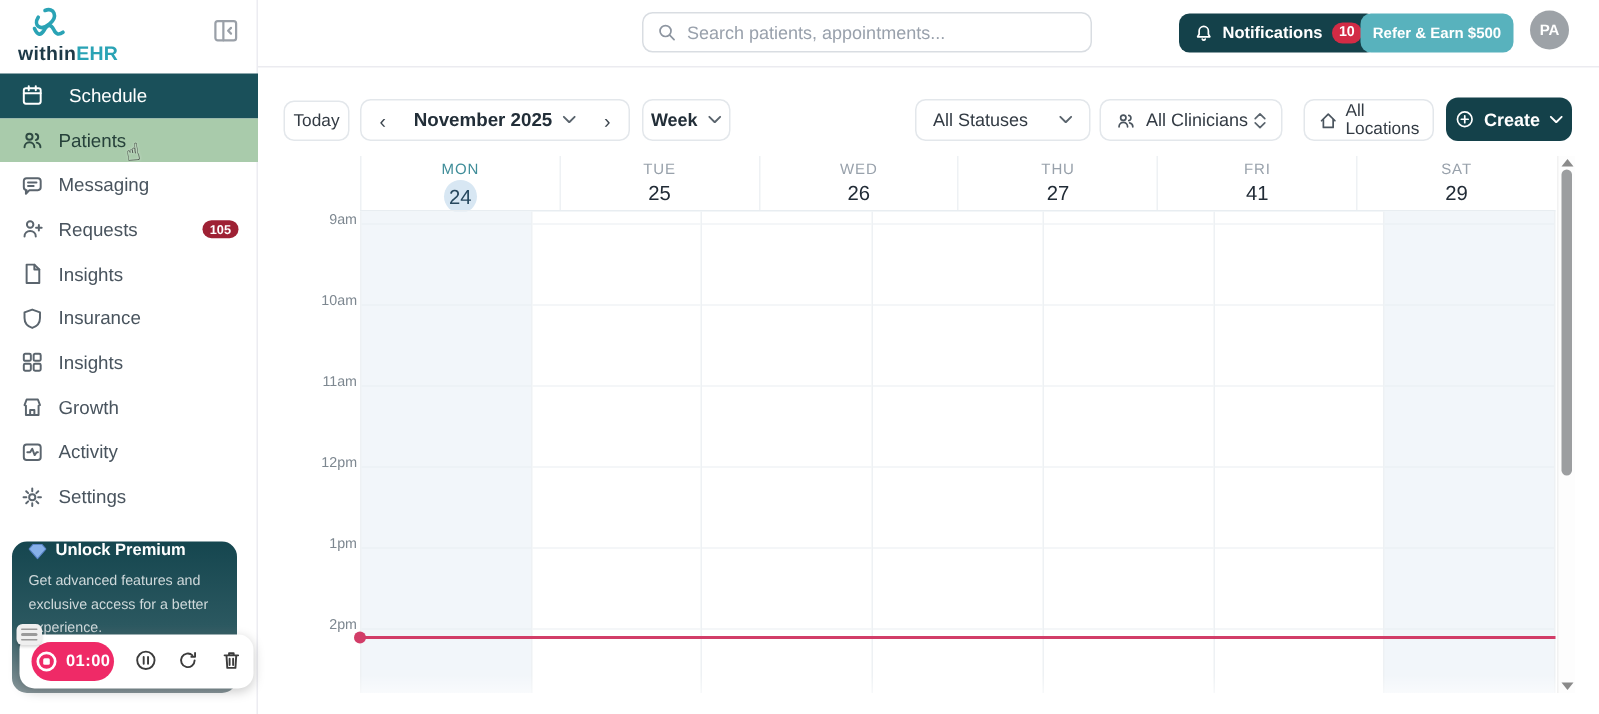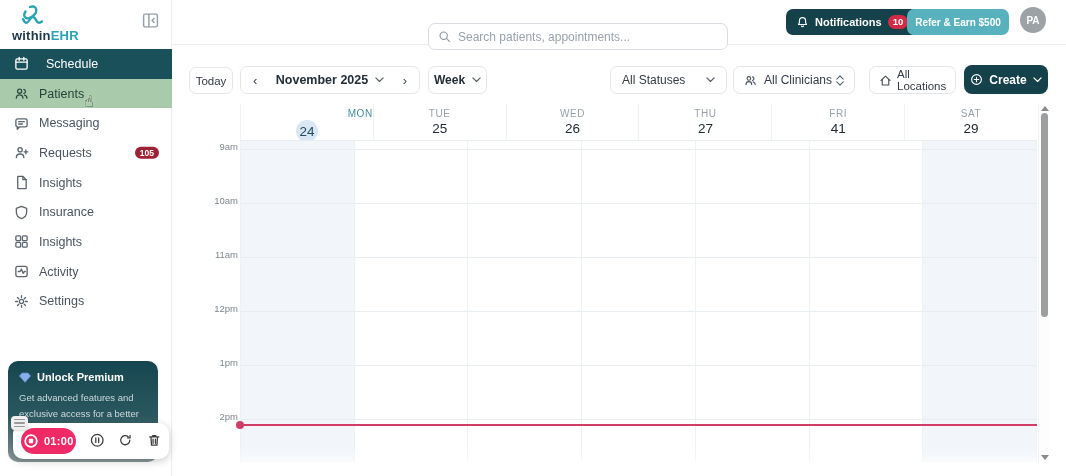--- a/index.html
+++ b/index.html
@@ -20,37 +20,37 @@
   .nav-item{display:flex;align-items:center;height:29.7px;padding:0 14px;gap:10px;font-size:12.5px;color:#49545e;cursor:pointer;position:relative;}
   .nav-item .nic{width:15px;height:15px;color:#5b656e;flex:0 0 15px;}
   .nav-item.active{background:var(--c-active_item,#1a505a);color:#fff;gap:17px;}
   .nav-item.active .nic{color:#fff;}
   .nav-item.hovered{background:var(--c-hover_item,#a9cbab);color:#26413a;}
   .nav-item.hovered .nic{color:#2e4a42;}
   .nav-badge{position:absolute;right:13px;top:50%;transform:translateY(-50%);background:var(--c-badge_dark_red,#9e2134);color:#fff;font-size:8.5px;font-weight:700;border-radius:9px;padding:2px 5px;line-height:1;}
   .cursor-hand{position:absolute;left:84px;top:92px;font-size:16px;color:#2b2b2b;transform:rotate(-8deg);text-shadow:0 0 2px #fff;pointer-events:none;}
 
   .premium-card{position:absolute;left:8px;top:361px;width:150px;height:101px;border-radius:10px;
-    background:linear-gradient(180deg,#15464f 0%,#2b5860 55%,#8a989c 100%);padding:10px 11px;cursor:pointer;}
+    background:linear-gradient(180deg,#15464f 0%,#2b5860 55%,#8a989c 100%);padding:0 11px;cursor:pointer;}
   .premium-title{display:flex;align-items:center;gap:6px;color:#fff;font-size:11px;font-weight:700;}
   .premium-body{margin-top:7px;font-size:9.5px;line-height:1.65;color:#cfd9db;width:132px;}
 
   .recorder{position:absolute;left:13px;top:423px;width:156px;height:36px;background:#fff;border-radius:10px;
     box-shadow:0 2px 8px rgba(0,0,0,.22);display:flex;align-items:center;padding:0 8px;gap:0;}
   .drag-handle{position:absolute;left:-2px;top:-7px;width:17px;height:14px;background:#efefef;border-radius:4px;
     box-shadow:0 1px 2px rgba(0,0,0,.15);display:flex;flex-direction:column;justify-content:center;gap:2px;padding:0 3px;cursor:grab;}
   .drag-handle i{display:block;height:1.5px;background:#9a9a9a;border-radius:1px;}
   .rec-pill{width:64px;height:26px;background:var(--c-record_pink,#ef2a67);border-radius:13px;display:flex;align-items:center;
     justify-content:center;gap:5px;color:#fff;cursor:pointer;}
   .rec-time{font-size:11px;font-weight:700;letter-spacing:.3px;}
   .rec-btn{width:17px;height:17px;color:#3c3c3c;margin-left:14px;cursor:pointer;}
 
   
   #topbar{position:absolute;left:172px;top:0;width:894px;height:45px;background:#fff;border-bottom:1px solid #ebebf0;}
-  .search-box{position:absolute;left:256px;top:23px;width:300px;height:27px;border:1px solid #d9dde2;border-radius:7px;
+  .search-box{position:absolute;left:256px;top:8px;width:300px;height:27px;border:1px solid #d9dde2;border-radius:7px;
     display:flex;align-items:center;padding:0 9px;gap:7px;background:#fff;}
   .search-box .sic{width:13px;height:13px;color:#8d95a0;flex:0 0 13px;}
   .search-box input{border:none;outline:none;flex:1;font-size:12px;color:#333;font-family:inherit;background:transparent;}
   .search-box input::placeholder{color:#99a1ac;}
   .notif-btn{position:absolute;left:614px;top:9px;height:26px;background:var(--c-accent_dark,#14414a);color:#fff;border-radius:7px;
     display:flex;align-items:center;padding:0 10px;gap:6px;font-size:11px;font-weight:600;cursor:pointer;}
   .notif-btn .bic{width:13px;height:13px;}
   .notif-count{background:var(--c-notif_red,#d22b45);border-radius:8px;font-size:9.5px;font-weight:700;padding:2px 5px;line-height:1;}
   .refer-btn{position:absolute;left:735px;top:9px;height:26px;width:102px;background:var(--c-teal,#58b2bd);color:#fff;border-radius:7px;
     display:flex;align-items:center;justify-content:center;font-size:10px;font-weight:600;cursor:pointer;}
@@ -76,21 +76,21 @@
     display:flex;align-items:center;justify-content:center;gap:6px;color:#fff;font-size:12px;font-weight:600;cursor:pointer;}
   .create-btn .cic{width:13px;height:13px;}
   .create-btn .chev{color:#fff;}
   .fgrow{display:flex;align-items:center;gap:7px;}
 
   
   #cal-header{position:absolute;left:240px;top:104px;width:797px;height:36px;display:flex;}
   .day-cell{flex:1;border-left:1px solid #eef1f4;text-align:center;padding-top:4px;cursor:pointer;}
   .day-name{font-size:10px;letter-spacing:.6px;color:#98a1ab;font-weight:500;}
   .day-date{font-size:13.5px;color:#212b36;font-weight:500;margin-top:2px;}
-  .day-cell.today .day-name{color:var(--c-today_text,#3f8d99);text-align:right;}
+  .day-cell.today .day-name{color:var(--c-today_text,#3f8d99);}
   .day-cell.today .day-date{display:inline-flex;width:22px;height:22px;border-radius:50%;background:var(--c-today_circle,#d8e7f3);
     color:#27485e;align-items:center;justify-content:center;margin-top:1px;}
   #cal-grid{position:absolute;left:240px;top:140px;width:797px;height:322px;display:flex;border-top:1px solid #e8edf1;border-right:1px solid #eef1f4;}
   .grid-col{flex:1;border-left:1px solid #eef1f4;cursor:pointer;
     background-image:linear-gradient(to bottom,#e8edf1 0 1px,transparent 1px);background-size:100% 54px;background-position:0 8px;background-repeat:repeat-y;}
   .grid-col.weekend{background-color:var(--c-weekend_bg,#f2f6fa);}
   .time-label{position:absolute;left:190px;width:48px;text-align:right;font-size:9.5px;color:#7d8790;}
   .timeline{position:absolute;left:240px;top:424px;width:797px;height:2px;background:var(--c-timeline,#d23d68);}
   .timeline-dot{position:absolute;left:236px;top:421px;width:8px;height:8px;border-radius:50%;background:var(--c-timeline,#d23d68);}
   .bottom-fade{position:absolute;left:173px;top:450px;right:0;height:26px;background:linear-gradient(to bottom,rgba(255,255,255,0),#fff 85%);pointer-events:none;}
@@ -189,20 +189,30 @@
               <rect x="9" y="2" width="5" height="5" rx="1"></rect>
               <rect x="2" y="9" width="5" height="5" rx="1"></rect>
               <rect x="9" y="9" width="5" height="5" rx="1"></rect>
             </svg>
           </span>
         <span>Insights</span>
       </div>
       <div class="nav-item">
         <span class="nic">
             <svg viewBox="0 0 16 16" class="ic">
+              <path d="M2.5 6.5L4 2.5h8l1.5 4"></path>
+              <path d="M3.5 7v6.5h9V7"></path>
+              <path d="M6.5 13.5V10h3v3.5"></path>
+            </svg>
+          </span>
+        <span>Growth</span>
+      </div>
+      <div class="nav-item">
+        <span class="nic">
+            <svg viewBox="0 0 16 16" class="ic">
               <rect x="2" y="2.5" width="12" height="11" rx="2"></rect>
               <path d="M4.5 8h2L8 5.5 9.7 10l1.4-2h.9"></path>
             </svg>
           </span>
         <span>Activity</span>
       </div>
       <div class="nav-item">
         <span class="nic">
             <svg viewBox="0 0 16 16" class="ic">
               <circle cx="8" cy="8" r="2.2"></circle>

